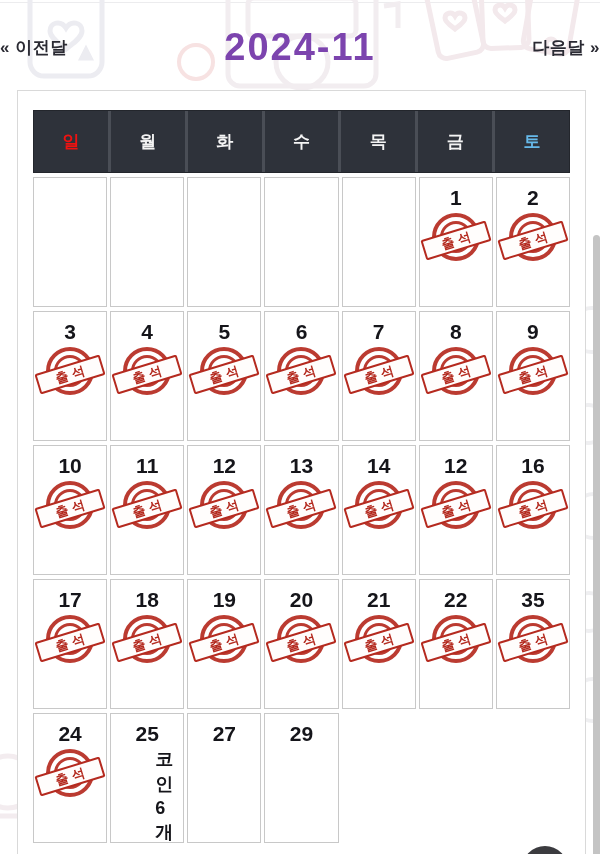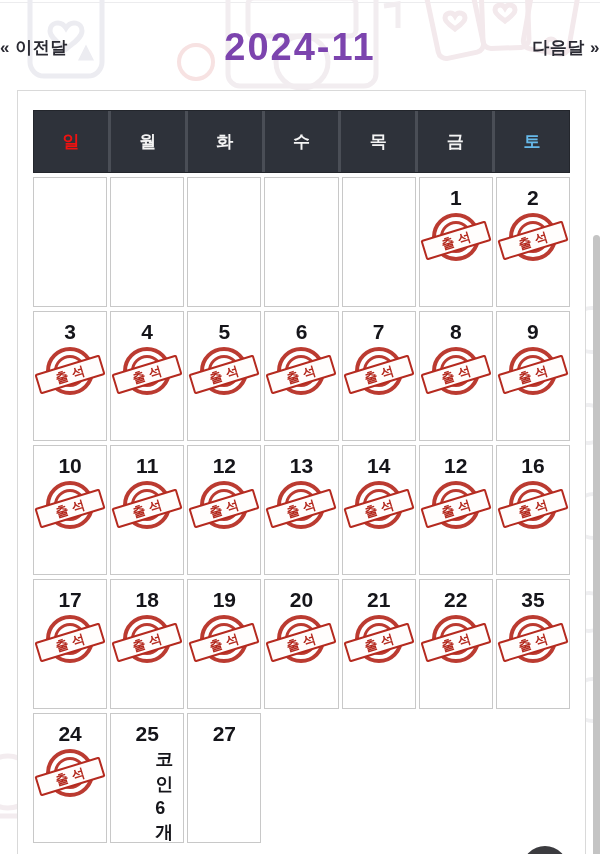--- a/index.html
+++ b/index.html
@@ -318,17 +318,20 @@
         </div>
       </div>
       <div class="day-cell">
         <div class="day-number">25</div>
         <div class="extra-line">코인</div>
         <div class="extra-line">6 개</div>
       </div>
       <div class="day-cell">
         <div class="day-number">27</div>
       </div>
+      <div class="day-cell">
+        <div class="day-number">29</div>
+      </div>
     </div>
 </div>
 
 <div class="scrollbar-thumb"></div>
 <button class="fab"></button>
 
 </body></html>

